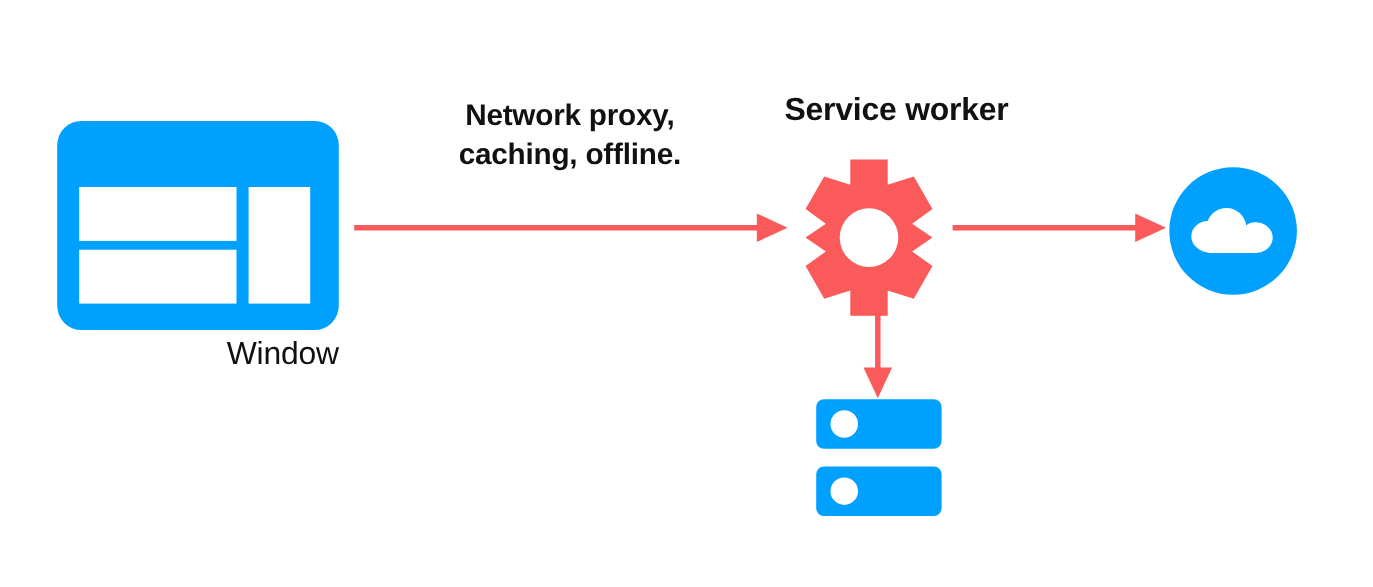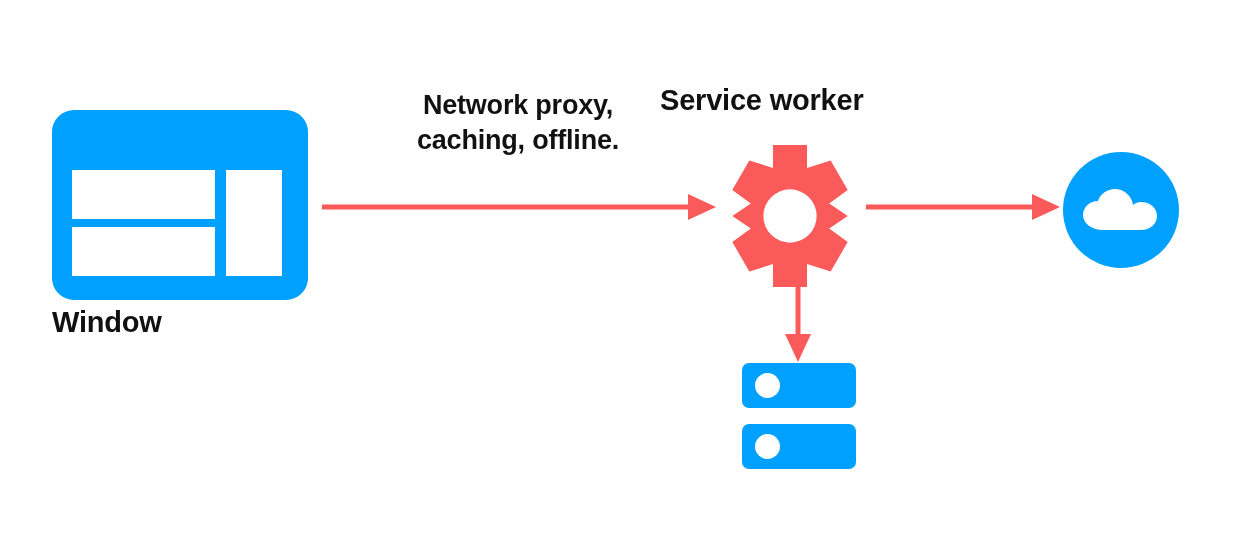--- a/index.html
+++ b/index.html
@@ -58,23 +58,23 @@
     top: 60px;
     width: 56px;
     height: 106px;
     background: #ffffff;
   }
   #window-label {
     position: absolute;
     left: 0px;
     top: 196px;
     width: 256px;
-    text-align: left;
+    text-align: right;
     font-size: 29px;
-    font-weight: bold;
+    font-weight: normal;
     color: #111111;
     letter-spacing: -0.2px;
   }
 
   
   #proxy-caption {
     left: 383px;
     top: 88px;
     width: 270px;
     font-size: 27px;
@@ -84,20 +84,21 @@
     text-align: center;
     letter-spacing: -0.2px;
     white-space: pre-line;
   }
 
   
   #sw-label {
     left: 660px;
     top: 84px;
     width: 310px;
+    text-align: center;
     font-size: 29px;
     font-weight: bold;
     color: #111111;
     letter-spacing: -0.2px;
   }
   #gear-node {
     left: 716px;
     top: 142px;
     width: 148px;
     height: 148px;

